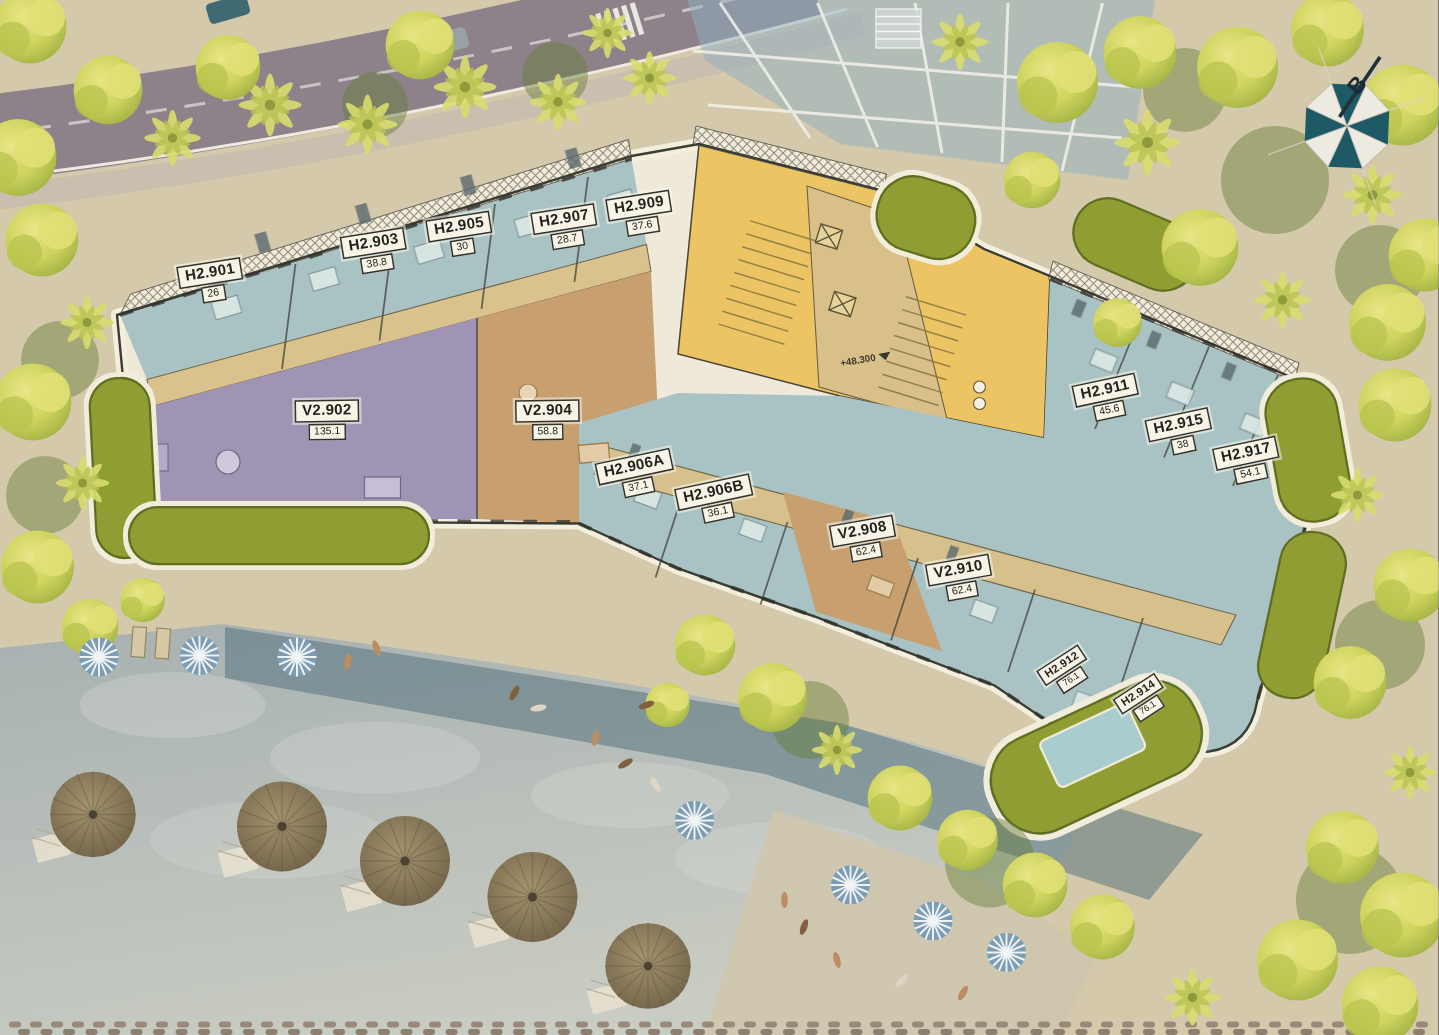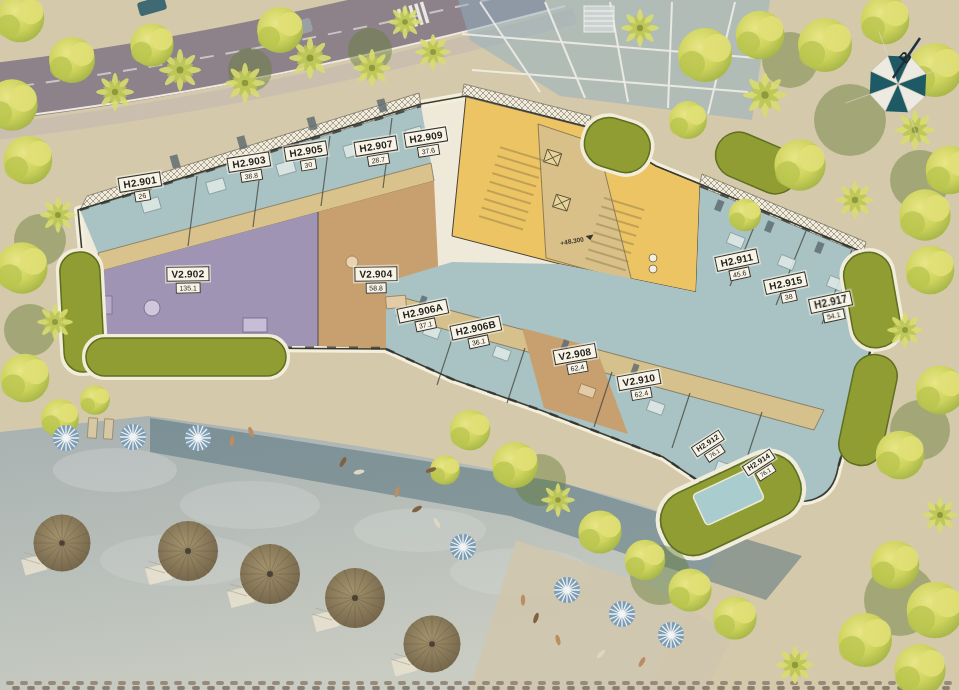--- a/index.html
+++ b/index.html
@@ -394,25 +394,25 @@
   <span class="u-area">30</span>
 </div>
 <div class="unit-label" style="left:377px;top:152px;--rot:-9deg">
   <span class="u-name">H2.907</span>
   <span class="u-area">28.7</span>
 </div>
 <div class="unit-label" style="left:427px;top:143px;--rot:-9deg">
   <span class="u-name">H2.909</span>
   <span class="u-area">37.6</span>
 </div>
-<div class="unit-label" style="left:188px;top:280px;--rot:-1deg">
+<div class="unit-label" style="left:218px;top:280px;--rot:-1deg">
   <span class="u-name">V2.902</span>
   <span class="u-area">135.1</span>
 </div>
-<div class="unit-label" style="left:376px;top:280px;--rot:-1deg">
+<div class="unit-label" style="left:365px;top:280px;--rot:-1deg">
   <span class="u-name">V2.904</span>
   <span class="u-area">58.8</span>
 </div>
 <div class="unit-label" style="left:424px;top:317px;--rot:-12deg">
   <span class="u-name">H2.906A</span>
   <span class="u-area">37.1</span>
 </div>
 <div class="unit-label" style="left:477px;top:334px;--rot:-12deg">
   <span class="u-name">H2.906B</span>
   <span class="u-area">36.1</span>

